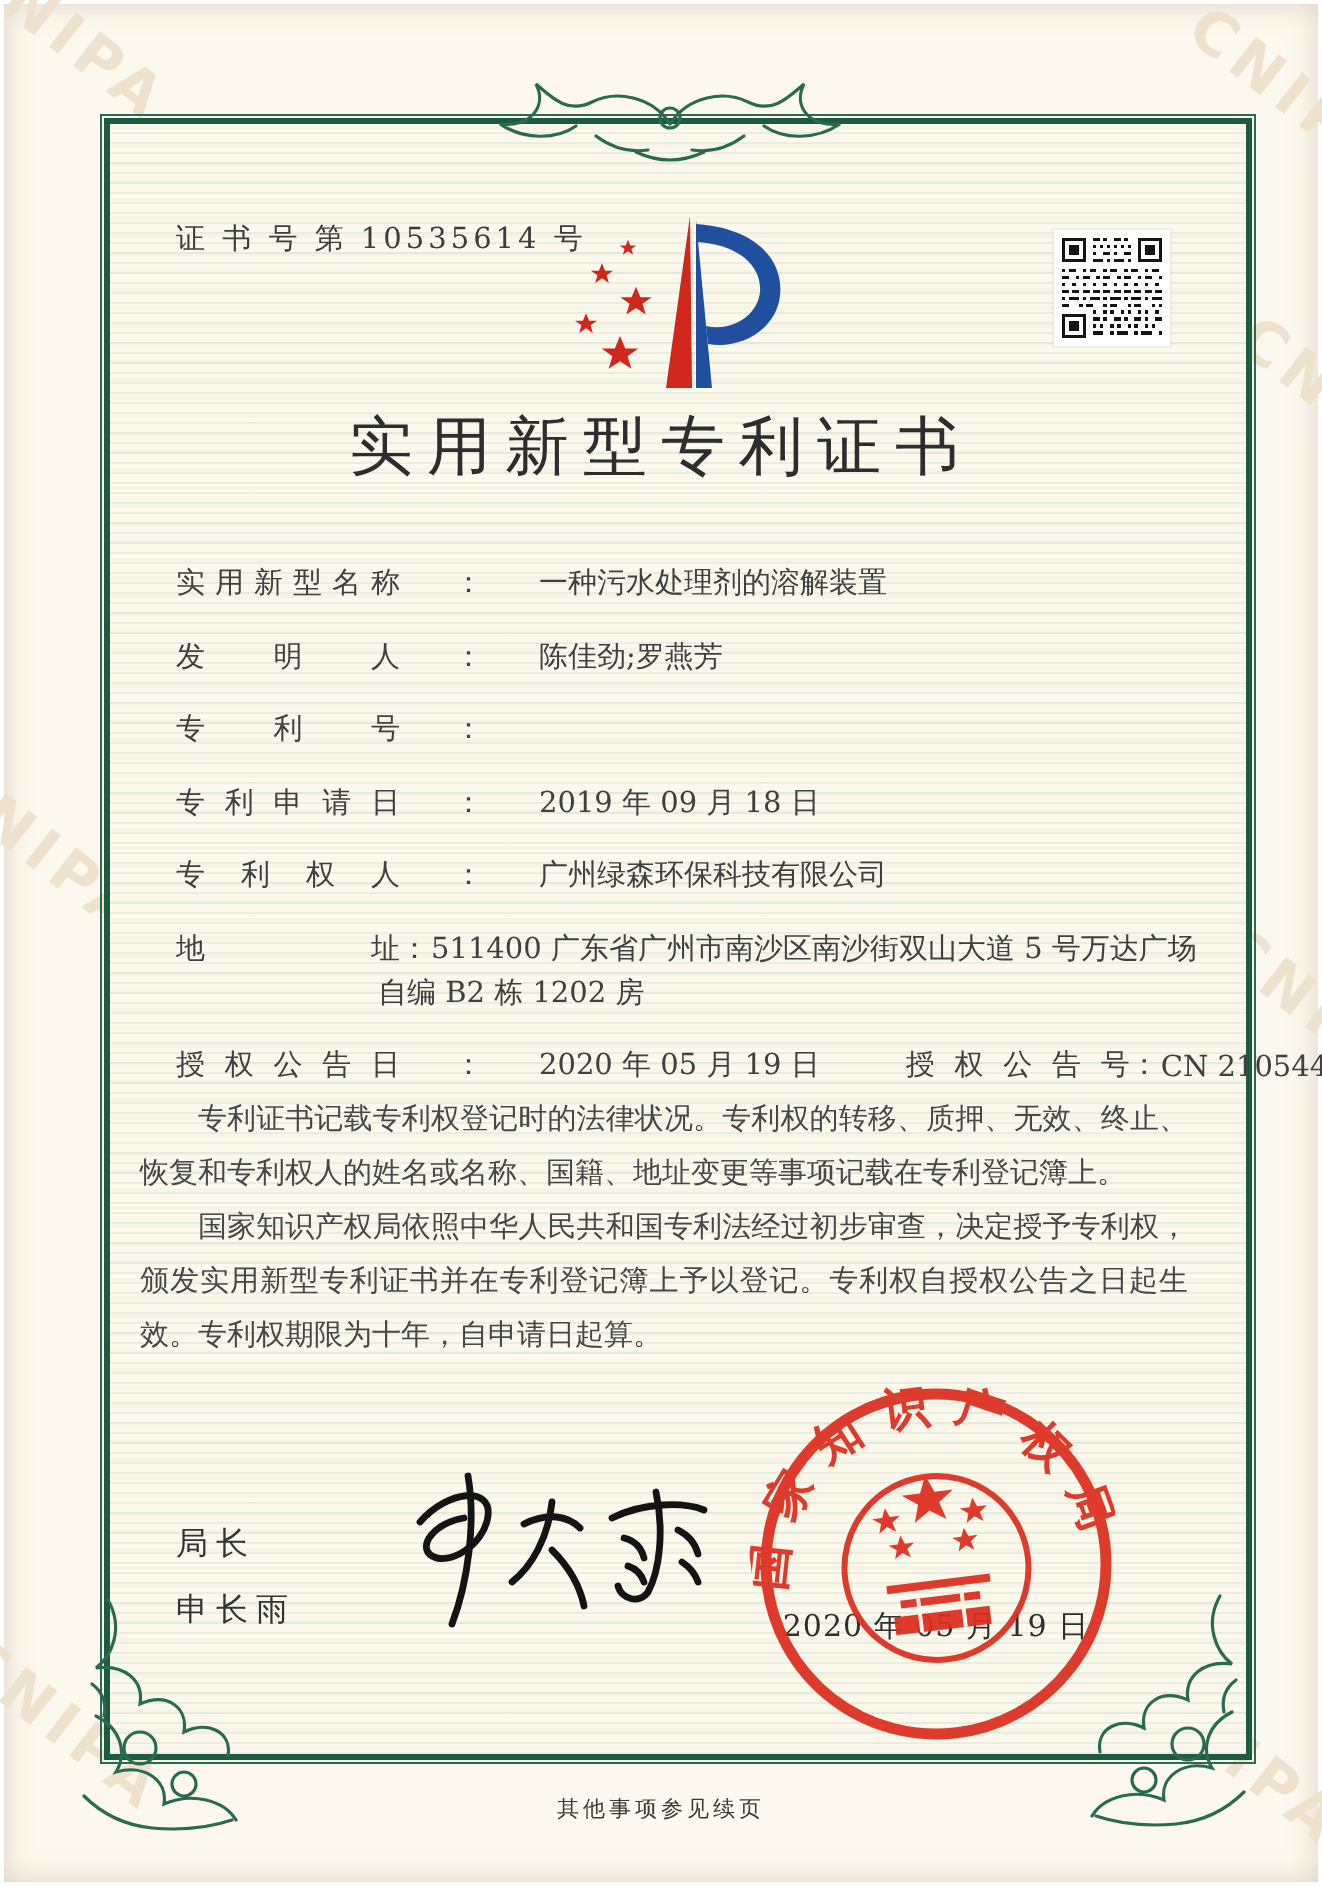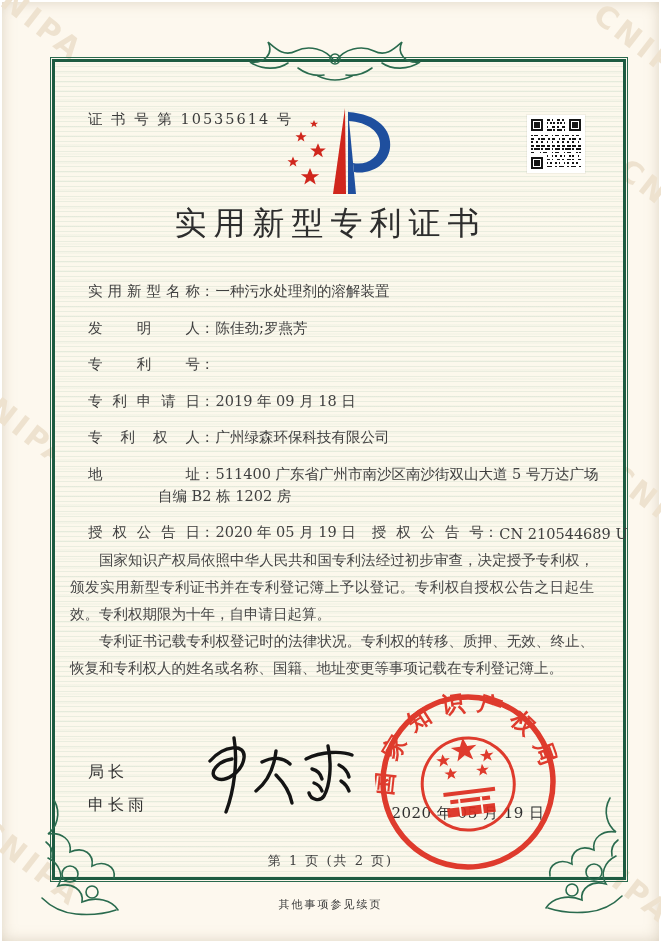--- a/index.html
+++ b/index.html
@@ -15,25 +15,25 @@
       background:
         repeating-linear-gradient(0deg, rgba(110,165,135,.13) 0 1px, rgba(0,0,0,0) 1px 5px),
         repeating-linear-gradient(0deg, rgba(0,0,0,0) 0 2px, rgba(130,180,150,.05) 2px 4px, rgba(0,0,0,0) 4px 9px),
         #fcf8ec;}
   .ornament{position:absolute;}
   
   .certno{position:absolute;left:88px;top:110px;font-size:14.5px;color:#3c3c3c;letter-spacing:2px;}
   .title{position:absolute;left:0;right:0;top:202px;text-align:center;font-size:32px;font-weight:normal;
          letter-spacing:7px;color:#2d2d2d;}
   .fields{position:absolute;left:88px;top:282px;width:492px;font-size:14.5px;color:#404040;}
-  .frow{display:flex;align-items:flex-start;height:22px;margin-bottom:14.5px;white-space:nowrap;}
+  .frow{display:flex;align-items:flex-start;height:22px;margin-bottom:14.5px;white-space:nowrap;gap:27px;}
   .frow.addr{height:44px;display:block;}
   .flabel{display:inline-block;width:112px;text-align:justify;text-align-last:justify;flex:0 0 112px;}
   .fcolon{flex:0 0 auto;margin-right:1px;}
-  .addr-line2{margin-left:70px;height:22px;}
+  .addr-line2{margin-left:101px;height:22px;}
   .addr-top{display:flex;white-space:nowrap;height:22px;}
   .grant-pair2{margin-left:16px;display:flex;white-space:nowrap;align-items:flex-end;}
   .body-text{position:absolute;left:70px;top:547px;width:524px;font-size:14.5px;line-height:27px;
              color:#474747;text-align:justify;}
   .body-text p{margin:0;text-indent:2em;}
   .director{position:absolute;left:88px;top:755px;font-size:16px;color:#333;letter-spacing:4px;line-height:33px;}
   .signature{position:absolute;left:192px;top:731px;}
   .sealdate{position:absolute;left:376px;top:804px;width:184px;text-align:center;font-size:15px;
             color:#2f2f2f;letter-spacing:.5px;}
   .seal{position:absolute;left:376px;top:690px;opacity:.93;transform:rotate(-7deg);}
@@ -186,22 +186,22 @@
         <span class="fvalue">2020 年 05 月 19 日</span>
       <span class="grant-pair2">
         <span class="flabel">授权公告号</span>
           <span class="fcolon">：</span>
           <span class="fvalue">CN 210544689 U</span>
       </span>
     </div>
   </div>
 
   <div class="body-text">
+    <p>专利证书记载专利权登记时的法律状况。专利权的转移、质押、无效、终止、恢复和专利权人的姓名或名称、国籍、地址变更等事项记载在专利登记簿上。</p>
     <p>国家知识产权局依照中华人民共和国专利法经过初步审查，决定授予专利权，颁发实用新型专利证书并在专利登记簿上予以登记。专利权自授权公告之日起生效。专利权期限为十年，自申请日起算。</p>
-    <p>专利证书记载专利权登记时的法律状况。专利权的转移、质押、无效、终止、恢复和专利权人的姓名或名称、国籍、地址变更等事项记载在专利登记簿上。</p>
   </div>
 
   <div class="director">
     <div>局长</div>
     <div>申长雨</div>
   </div>
 
   <svg class="signature" width="170" height="88" viewBox="0 0 170 88">
     <g fill="none" stroke="#141414" stroke-width="3.4" stroke-linecap="round" stroke-linejoin="round">
       <path d="M18,30 C32,14 54,12 52,27 C50,42 32,52 24,47 C16,42 26,30 40,28"></path>
@@ -238,17 +238,16 @@
         <use href="#sstar" transform="translate(76,82) scale(0.7)"></use>
         <use href="#sstar" transform="translate(108,82) scale(0.7)"></use>
         <path d="M66,100 h52 v4 h-52 z"></path>
         <path d="M72,108 h40 v4 h-40 z"></path>
         <path d="M68,116 h48 v9 h-48 z"></path>
         <path d="M80,108 v17 h2 v-17 z M102,108 v17 h2 v-17 z" fill="#fcf8ec"></path>
       </g>
     </g>
   </svg>
 
-  <div class="pageinfo">第 1 页 (共 2 页)</div>
 
   <div class="contnote">其他事项参见续页</div>
 
 </div>
 
 </body></html>

